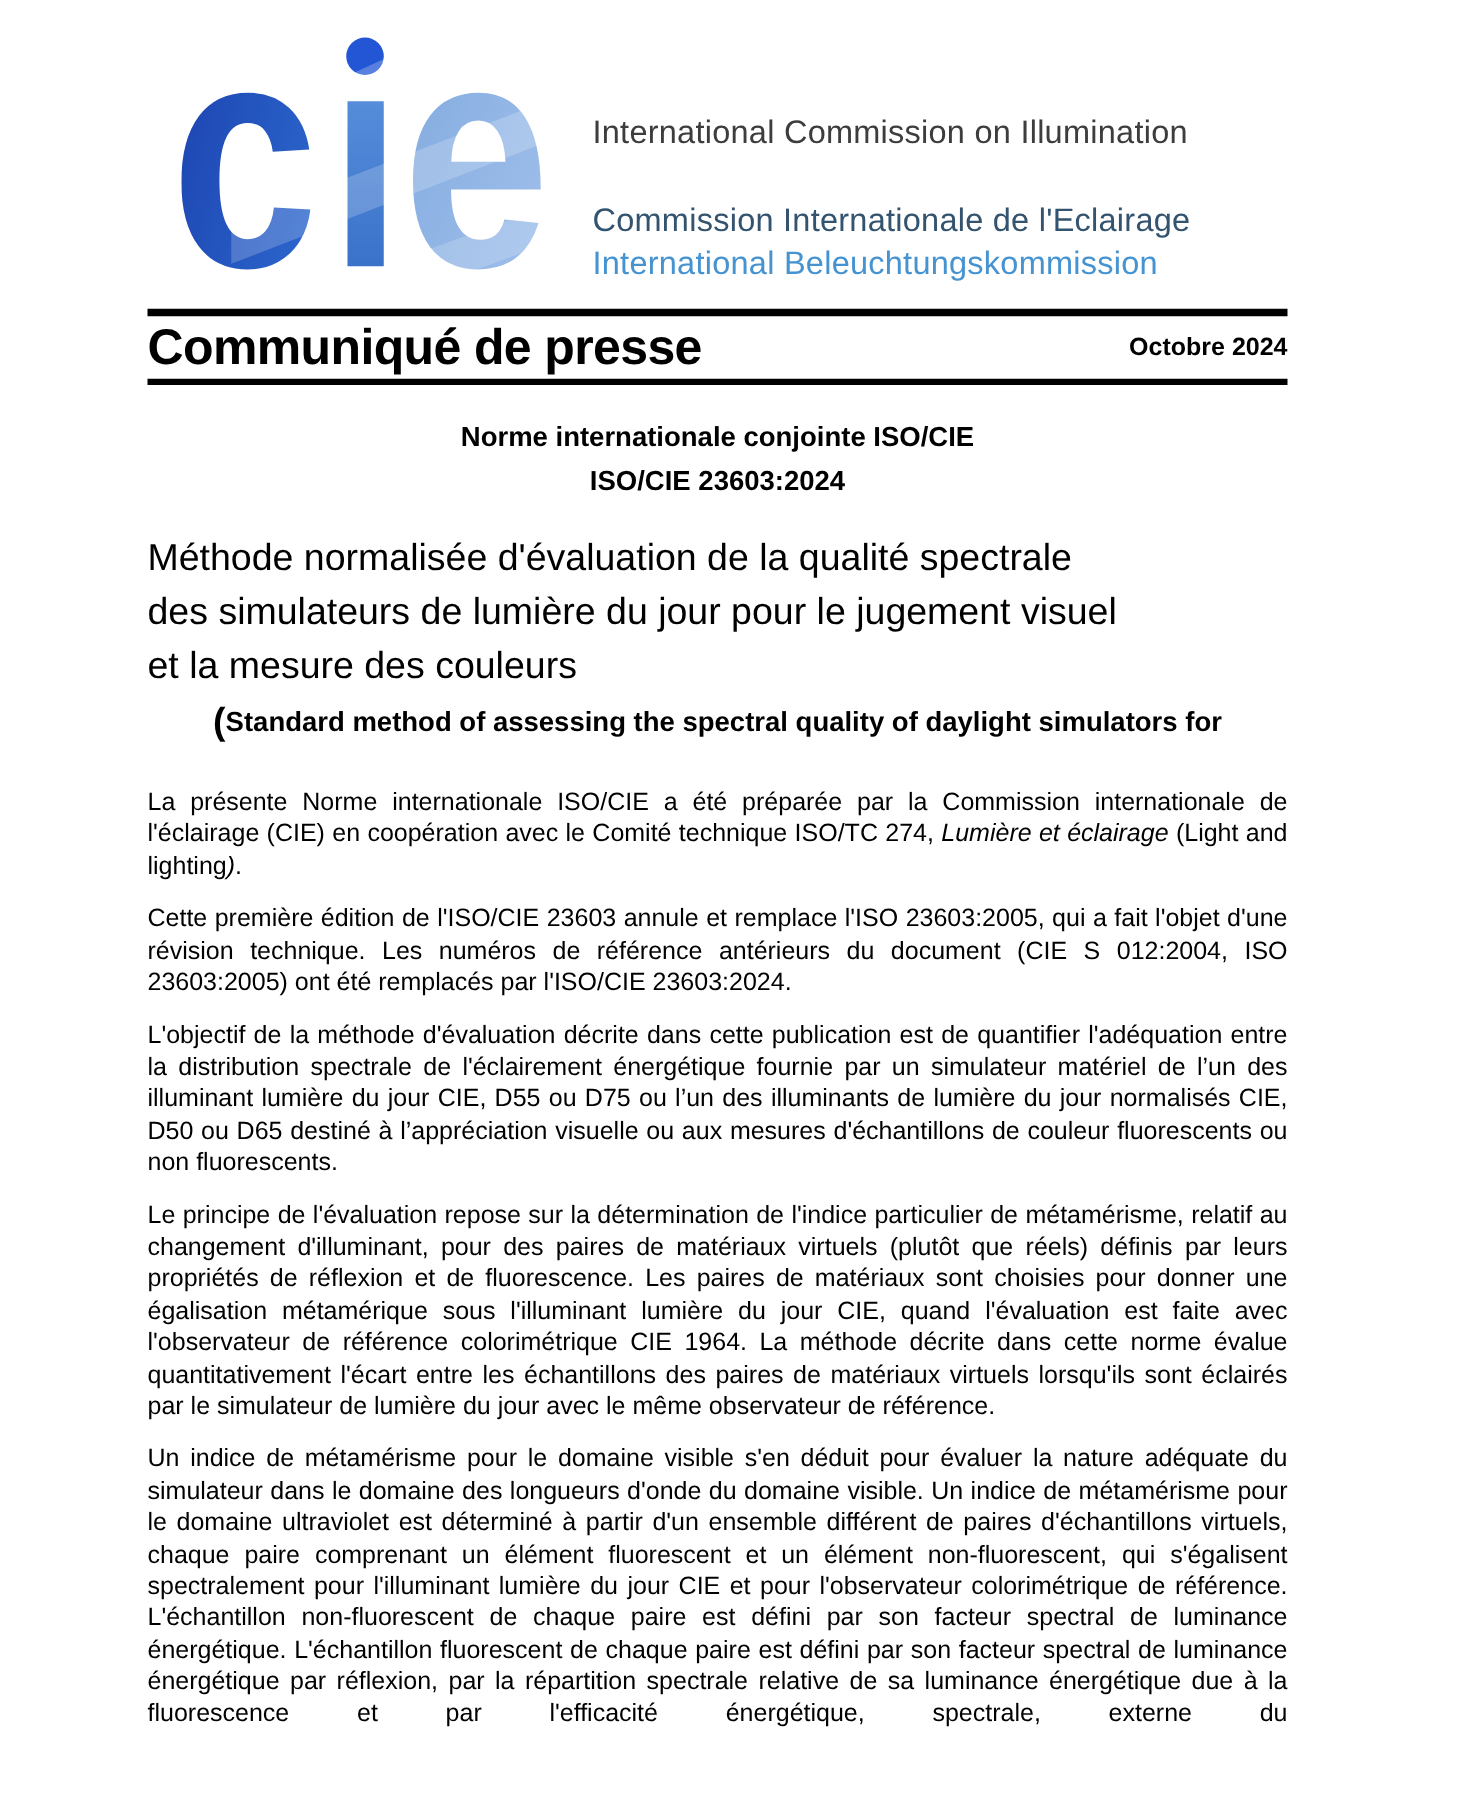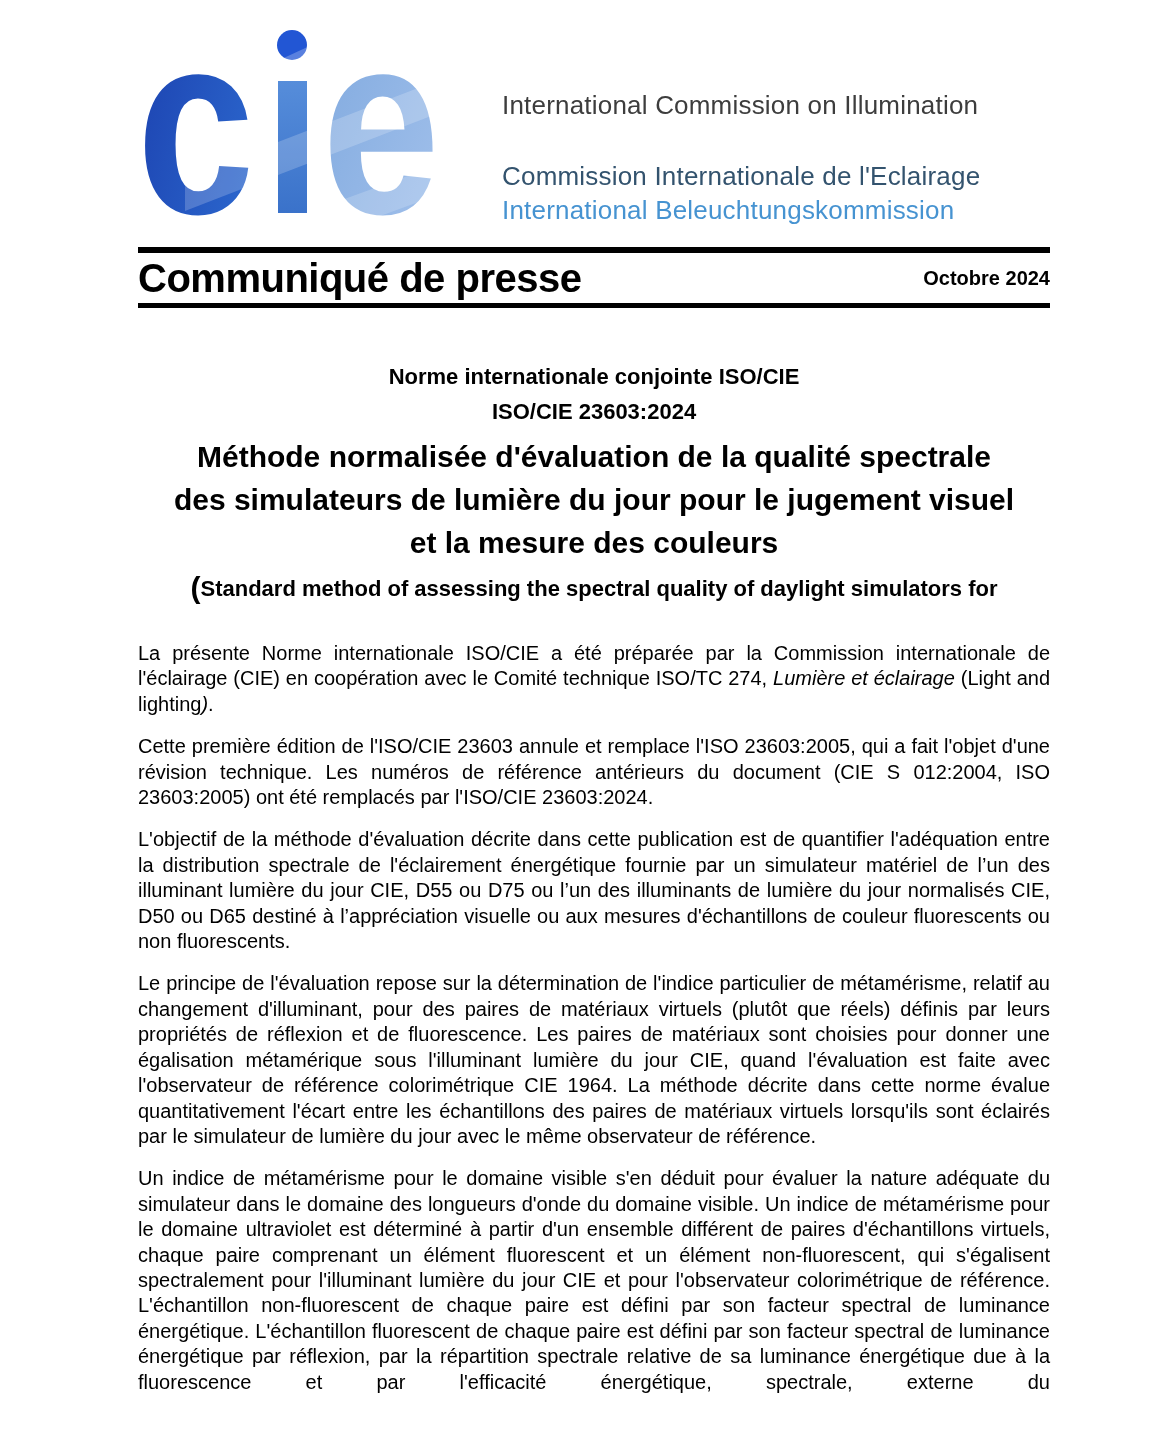--- a/index.html
+++ b/index.html
@@ -5,36 +5,36 @@
   html,body{margin:0;padding:0;}
   body{
     width:1172px;height:1455px;background:#ffffff;color:#000;
     font-family:"Liberation Sans","DejaVu Sans",sans-serif;
     overflow:hidden;position:relative;
   }
   .page{position:absolute;inset:0;background:#fff;}
 
   
   .logo-svg{position:absolute;left:145px;top:28px;width:312px;height:188px;}
-  .org-names{position:absolute;left:502px;top:88px;width:540px;}
+  .org-names{position:absolute;left:474px;top:88px;width:540px;}
   .org-line{font-size:26px;line-height:34.5px;font-weight:300;letter-spacing:0.2px;white-space:nowrap;}
 
   
-  .doc{position:absolute;left:138px;top:247px;width:912px;}
+  .doc{position:absolute;left:118px;top:247px;width:912px;}
   .masthead{
     border-top:6px solid #000;border-bottom:5px solid #000;
     height:50px;display:flex;align-items:center;justify-content:space-between;
   }
   .masthead-title{font-size:40px;font-weight:bold;letter-spacing:-0.5px;}
   .masthead-date{font-size:20px;font-weight:bold;}
 
   
-  .standard-block{margin-top:51px;text-align:center;font-weight:bold;font-size:22px;line-height:35px;}
+  .standard-block{margin-top:24px;text-align:center;font-weight:bold;font-size:22px;line-height:35px;}
   .standard-block span{display:block;}
-  .title-fr{margin-top:6px;text-align:center;font-weight:bold;font-size:30px;line-height:43px;}
+  .title-fr{margin-top:23px;font-weight:normal;font-size:30px;line-height:43px;}
   .title-fr span{display:block;}
   .title-en{margin-top:9px;text-align:center;font-weight:bold;font-size:22px;line-height:29px;}
   .title-en .line{display:inline;}
   .big-paren{font-size:30px;vertical-align:-2px;font-weight:bold;}
 
   
   .body-paragraphs{margin-top:38px;}
   .body-paragraphs p{
     margin:0 0 17px 0;font-size:20px;line-height:25.4px;
     text-align:justify;

